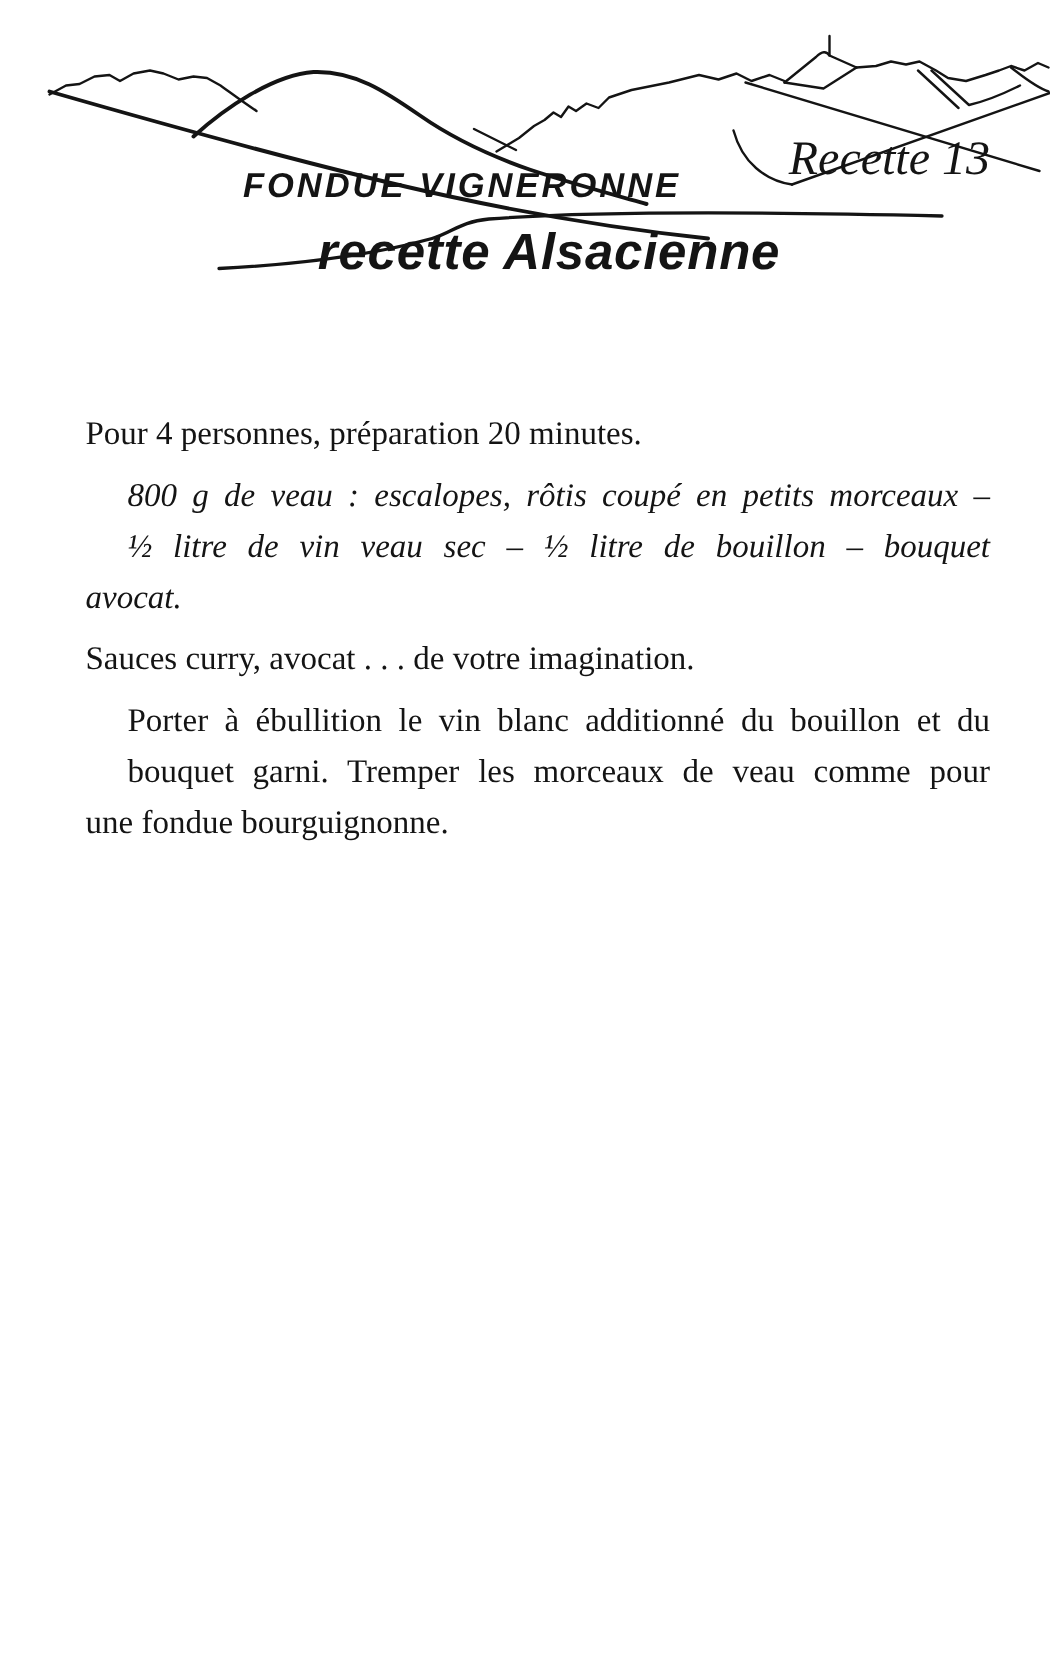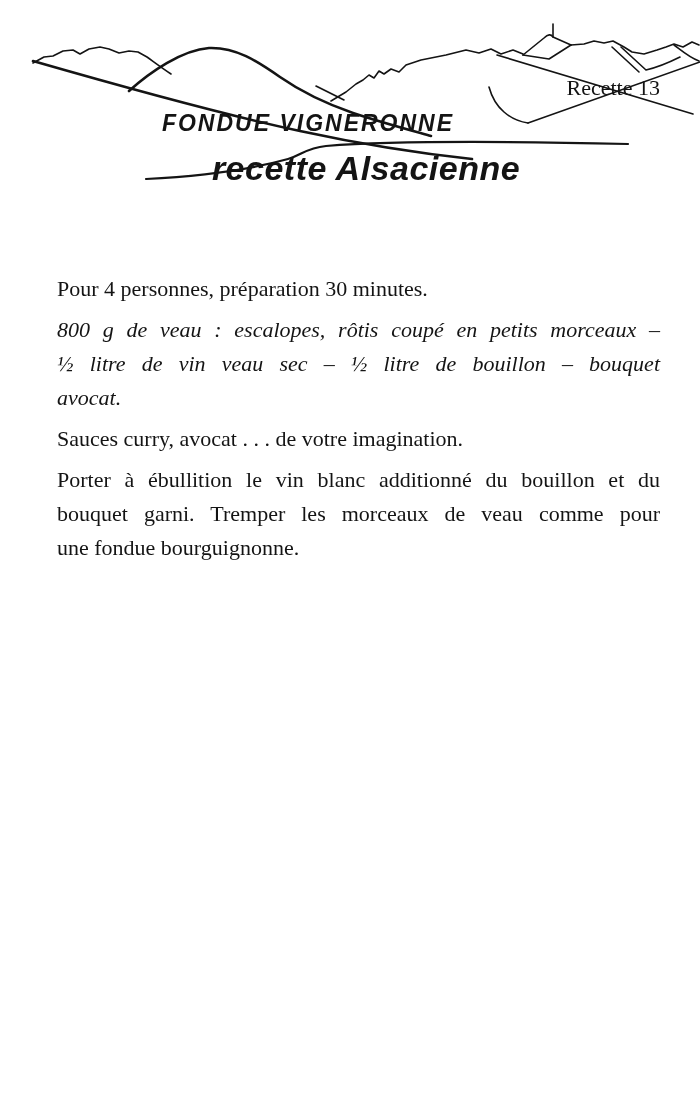--- a/index.html
+++ b/index.html
@@ -12,24 +12,25 @@
     font-family: "Liberation Serif", serif;
     color: #141414;
   }
   .sketch {
     position: absolute;
     top: 0;
     left: 0;
   }
   .recipe-number {
     position: absolute;
-    top: 73px;
+    top: 90px;
     right: 40px;
     font-family: "Liberation Serif", serif;
-    font-size: 22px;
+    font-style: italic;
+    font-size: 32px;
     line-height: 30px;
     color: #141414;
     white-space: nowrap;
   }
   .title-1 {
     position: absolute;
     top: 110px;
     left: 0;
     width: 616px;
     margin: 0;
@@ -65,20 +66,21 @@
     left: 57px;
     width: 603px;
     font-size: 22px;
     line-height: 34px;
   }
   .para { margin: 0 0 7px 0; }
   .para.italic { font-style: italic; }
   .jline {
     text-align: justify;
     text-align-last: justify;
+    margin-left: 28px;
   }
   .line { text-align: left; }
 </style>
 </head>
 <body>
 
 <div class="page">
 
   <svg class="sketch" width="700" height="215" viewBox="0 0 700 215">
     <g fill="none" stroke="#141414" stroke-linecap="round" stroke-linejoin="round">
@@ -115,21 +117,21 @@
     </g>
   </svg>
 
   <div class="recipe-number">Recette 13</div>
   <h1 class="title-1">FONDUE VIGNERONNE</h1>
   <h2 class="title-2">recette Alsacienne</h2>
 
   <div class="body-text">
 
     <div class="para">
-      <div class="line">Pour 4 personnes, préparation 30 minutes.</div>
+      <div class="line">Pour 4 personnes, préparation 20 minutes.</div>
     </div>
 
     <div class="para italic">
       <div class="jline">800 g de veau : escalopes, rôtis coupé en petits morceaux –</div>
       <div class="jline">½ litre de vin veau sec – ½ litre de bouillon – bouquet</div>
       <div class="line">avocat.</div>
     </div>
 
     <div class="para">
       <div class="line">Sauces curry, avocat . . . de votre imagination.</div>

